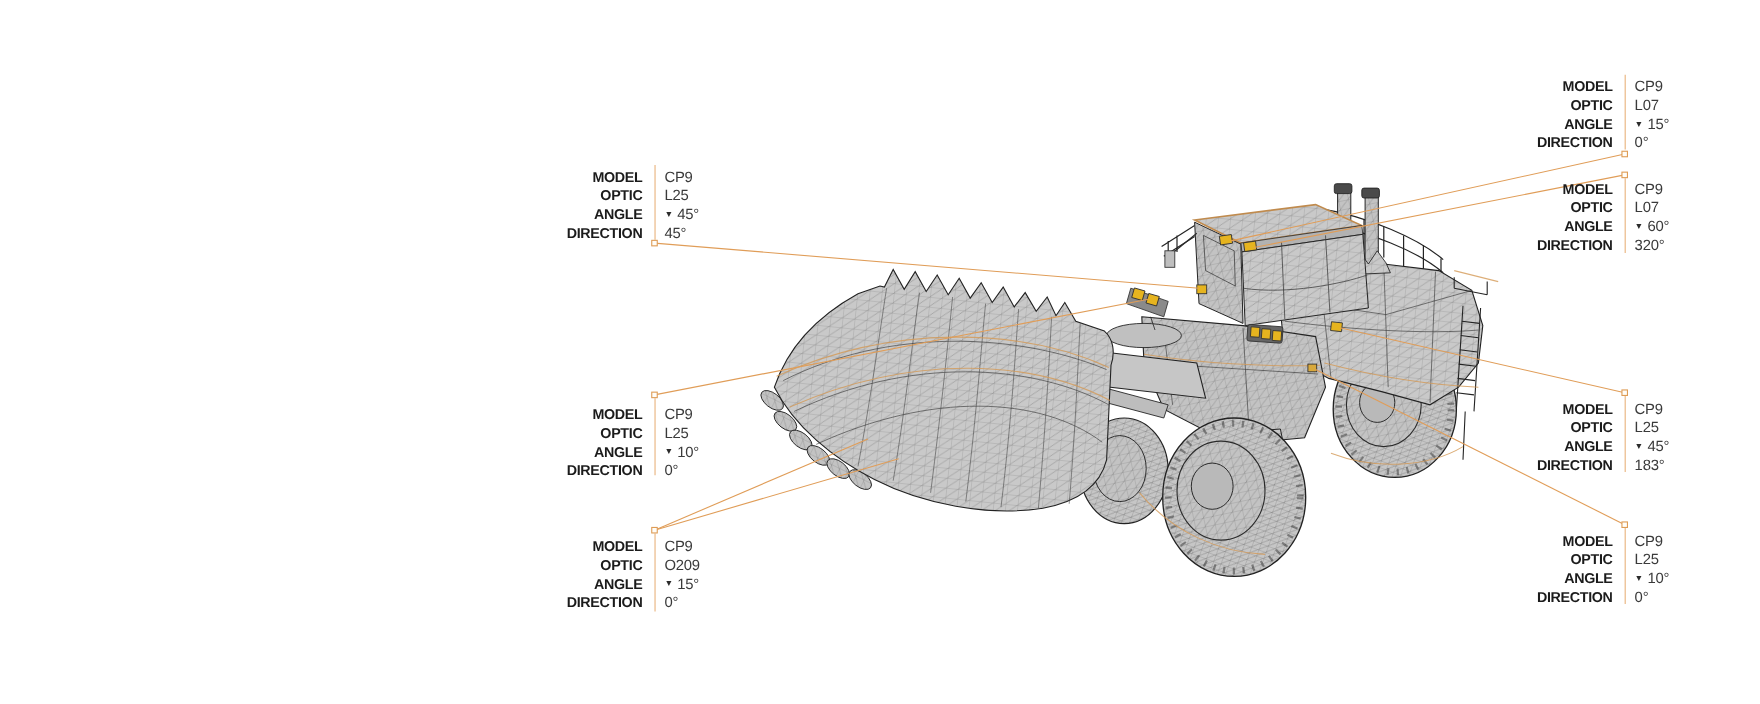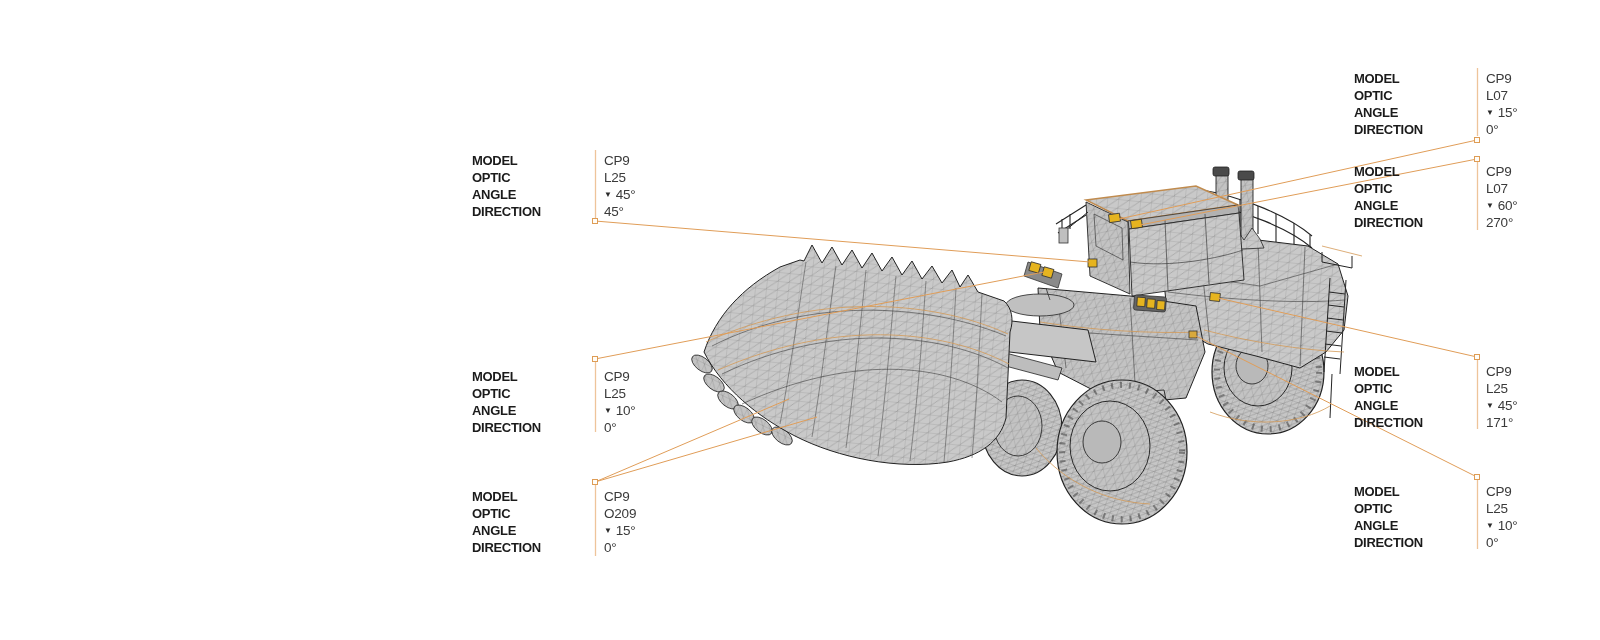--- a/index.html
+++ b/index.html
@@ -1,20 +1,20 @@
 <!DOCTYPE html>
 <html><head>
 <meta charset="utf-8">
 <style>
   html,body{margin:0;padding:0;background:#ffffff;width:1600px;height:640px;overflow:hidden;
     font-family:"Liberation Sans", sans-serif;}
   #stage{position:relative;width:1600px;height:640px;background:#ffffff;}
   svg.scene{position:absolute;left:0;top:0;}
   .callout{position:absolute;display:flex;width:200px;}
-  .callout .labels{width:123px;box-sizing:border-box;padding-right:11px;}
+  .callout .labels{width:123px;box-sizing:border-box;padding-right:11px;text-align:right;}
   .callout .values{margin-left:9px;text-align:left;white-space:nowrap;}
   .callout .lbl{font-size:13px;font-weight:bold;color:#1b1b1b;line-height:17px;letter-spacing:-0.3px;}
   .callout .val{font-size:13.5px;font-weight:normal;color:#3a3a3a;line-height:17px;letter-spacing:-0.2px;}
   .tri{display:inline-block;font-size:8px;color:#2b2b2b;margin-right:4px;vertical-align:2px;}
 </style>
 </head>
 <body>
 
 <div id="stage">
 
@@ -249,36 +249,36 @@
   <div class="labels">
     <div class="lbl">MODEL</div>
     <div class="lbl">OPTIC</div>
     <div class="lbl">ANGLE</div>
     <div class="lbl">DIRECTION</div>
   </div>
   <div class="values">
     <div class="val">CP9</div>
     <div class="val">L07</div>
     <div class="val"><span class="tri">▼</span><span>60°</span></div>
-    <div class="val">270°</div>
+    <div class="val">320°</div>
   </div>
 </div>
 
 <div class="callout" style="left:1354px;top:363px;">
   <div class="labels">
     <div class="lbl">MODEL</div>
     <div class="lbl">OPTIC</div>
     <div class="lbl">ANGLE</div>
     <div class="lbl">DIRECTION</div>
   </div>
   <div class="values">
     <div class="val">CP9</div>
     <div class="val">L25</div>
     <div class="val"><span class="tri">▼</span><span>45°</span></div>
-    <div class="val">171°</div>
+    <div class="val">183°</div>
   </div>
 </div>
 
 <div class="callout" style="left:1354px;top:483px;">
   <div class="labels">
     <div class="lbl">MODEL</div>
     <div class="lbl">OPTIC</div>
     <div class="lbl">ANGLE</div>
     <div class="lbl">DIRECTION</div>
   </div>

